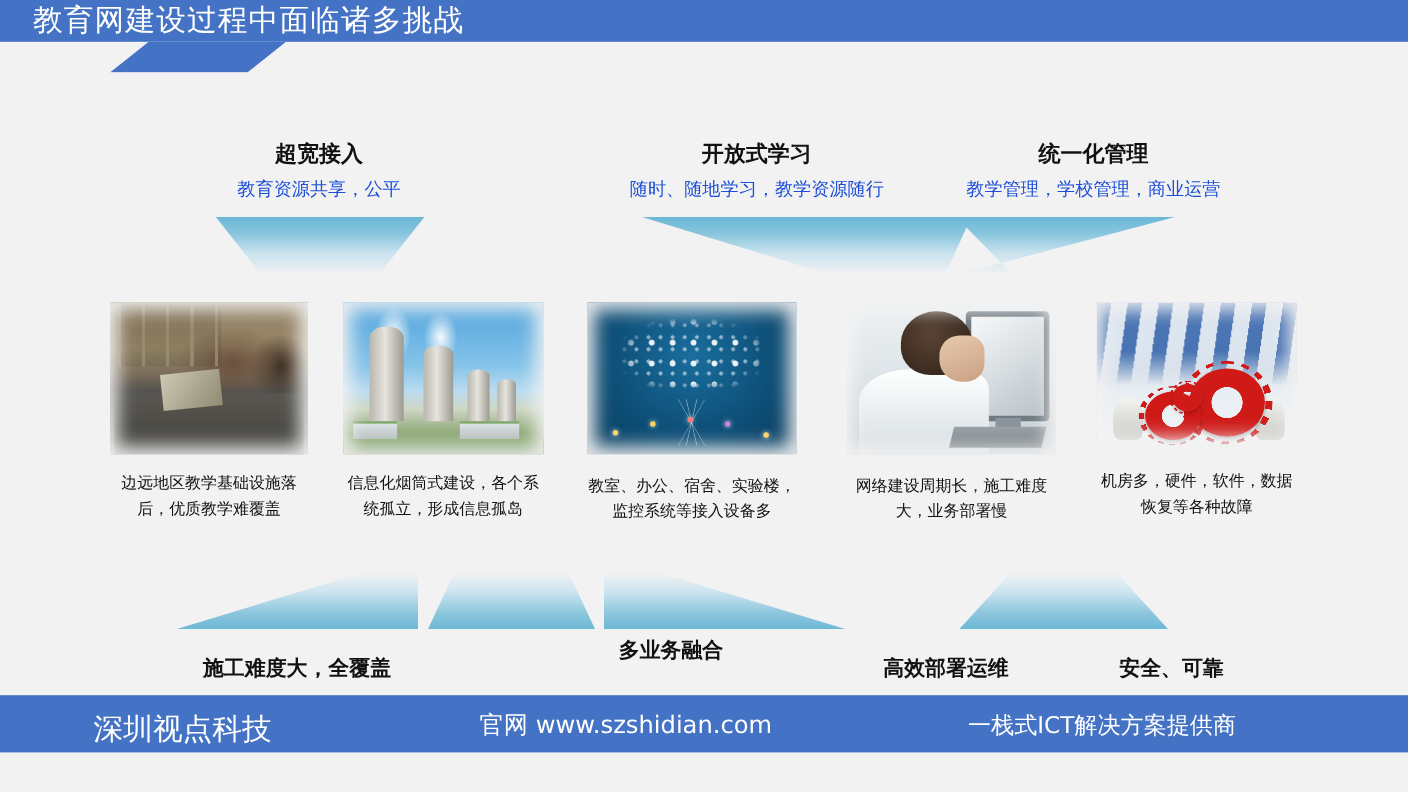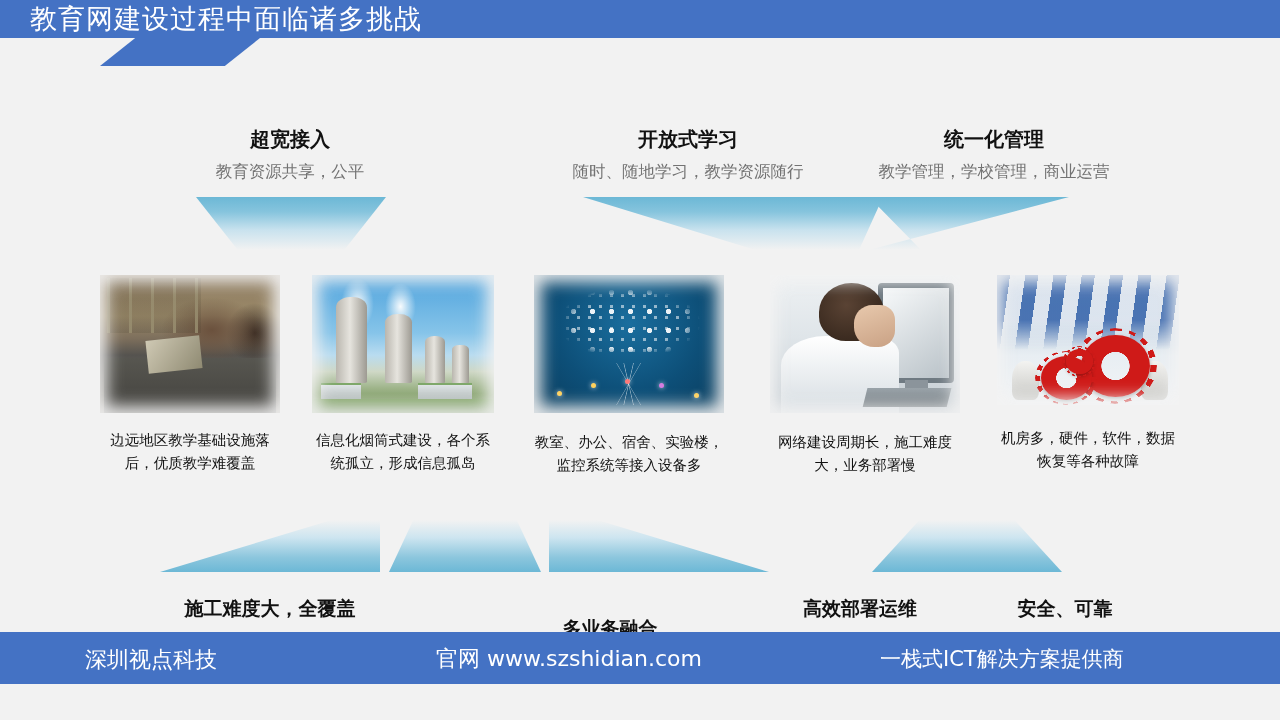--- a/index.html
+++ b/index.html
@@ -29,21 +29,21 @@
 
   
   .theme{
     position:absolute; text-align:center;
   }
   .theme-title{
     font-size:20px; font-weight:bold; color:#111111; line-height:26px;
     white-space:nowrap;
   }
   .theme-sub{
-    font-size:16.5px; color:#737373; line-height:24px; margin-top:8px;
+    font-size:16.5px; color:#1d4ed8; line-height:24px; margin-top:8px;
     white-space:nowrap;
   }
   #theme-0{ left:170px; top:126px; width:240px; }
   #theme-1{ left:538px; top:126px; width:300px; }
   #theme-2{ left:848px; top:126px; width:292px; }
 
   
   .arrow-band{ position:absolute; }
   .arrow-down{
     position:absolute;
@@ -252,33 +252,33 @@
   .ph-lab .m-l{ left:8%; }
   .ph-lab .m-r{ right:6%; }
 
   
   .benefit{
     position:absolute; text-align:center;
     font-size:19px; font-weight:bold; color:#111111;
     line-height:26px; white-space:nowrap;
   }
   #benefit-0{ left:140px; top:595px; width:260px; }
-  #benefit-1{ left:500px; top:615px; width:220px; }
+  #benefit-1{ left:500px; top:578px; width:220px; }
   #benefit-2{ left:760px; top:595px; width:200px; }
   #benefit-3{ left:970px; top:595px; width:190px; }
 
   
   .footer-bar{
     position:absolute; left:0; bottom:0; width:1280px; height:52px;
     background:#4472c4;
   }
   .footer-item{
     position:absolute; color:#ffffff; white-space:nowrap;
   }
-  #footer-company{ left:85px;  top:13px; font-size:22px; }
+  #footer-company{ left:85px;  top:13px; font-size:27px; }
   #footer-site   { left:436px; top:12px; font-size:22px;text-align:right; }
   #footer-slogan { left:880px; top:13px; font-size:21px; }
 </style>
 </head>
 <body>
 
 <div id="stage">
 
   <div class="header-bar"></div>
   <div class="header-title">教育网建设过程中面临诸多挑战</div>

